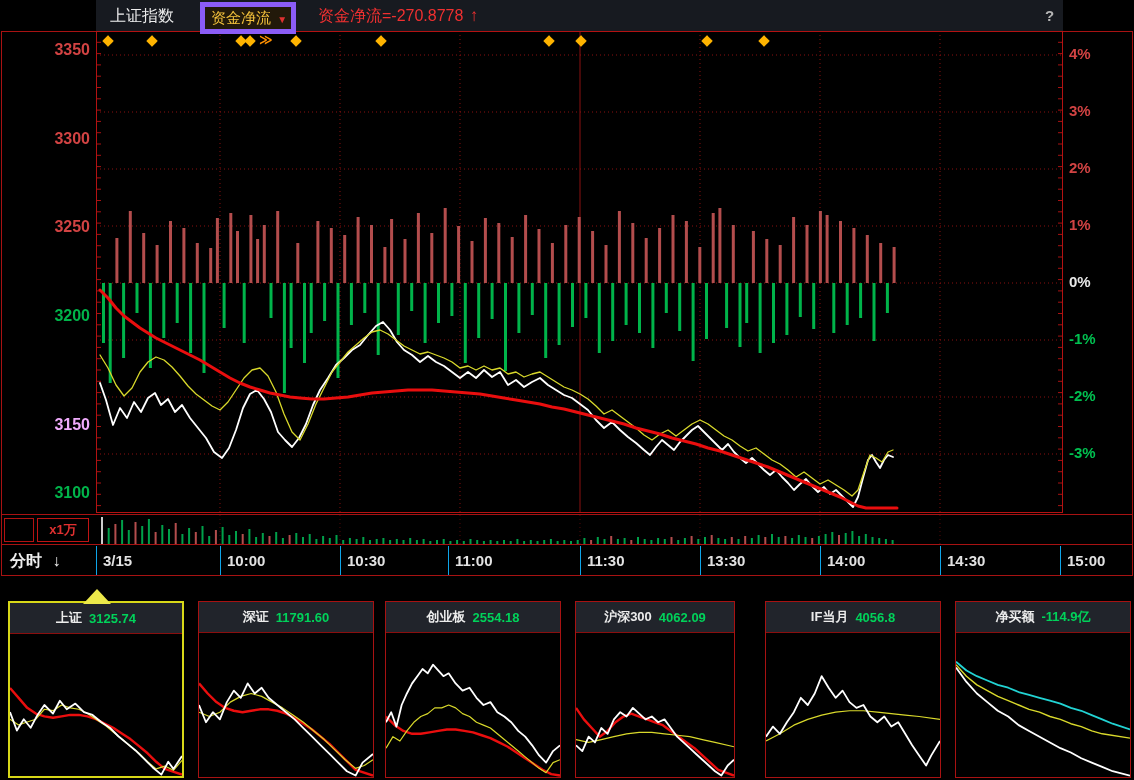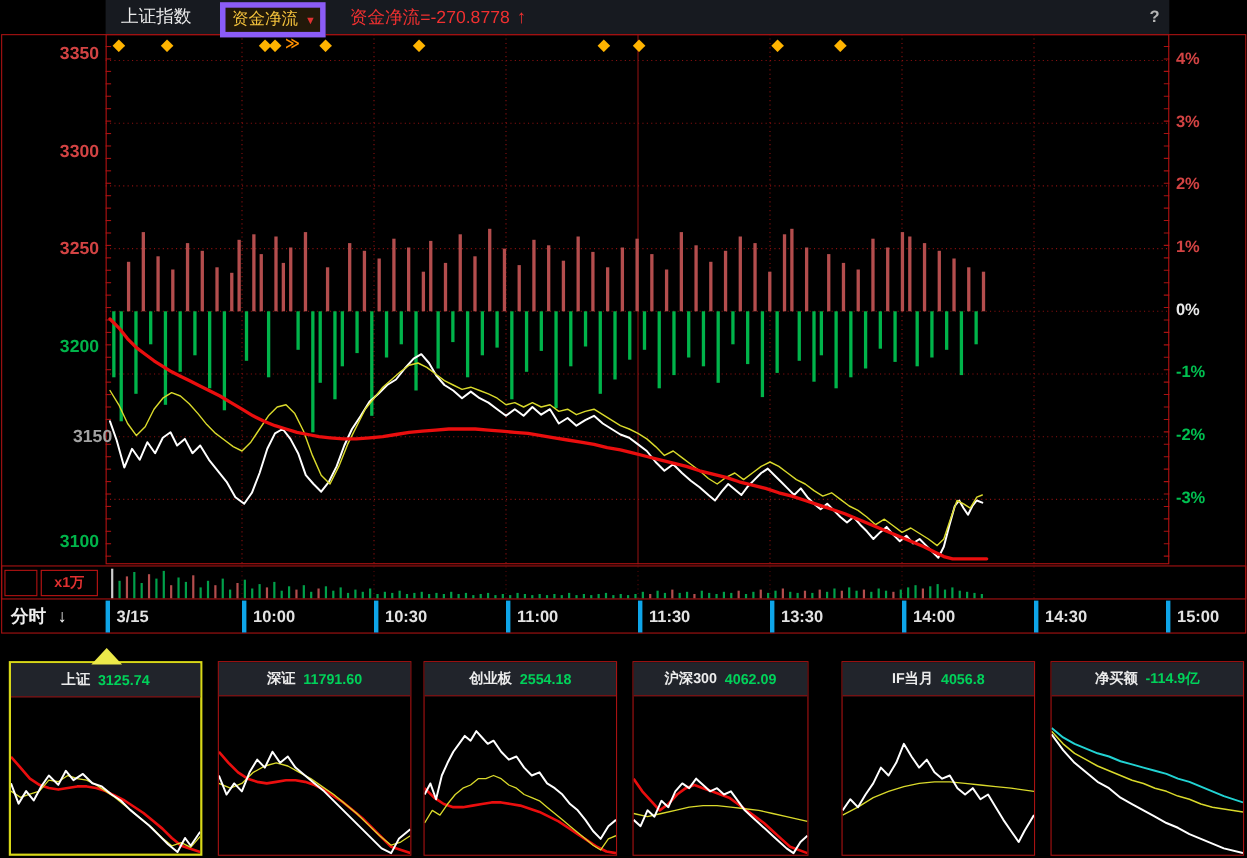--- a/index.html
+++ b/index.html
@@ -17,21 +17,21 @@
   #idx-name{position:absolute;left:14px;top:0;line-height:31px;color:#ececec;font-size:16px;font-family:Liberation Serif, serif;}
   #dropdown{position:absolute;left:104px;top:2px;height:22px;line-height:22px;border:5px solid #8b5cf6;
             padding:0 4px 0 6px;color:#f5c33c;font-size:15px;cursor:pointer;background:#22190a;}
   #dropdown .dd-arrow{color:#e03131;font-size:10px;margin-left:2px;}
   #flow-readout{position:absolute;left:222px;top:0;line-height:31px;color:#f03030;font-size:16px;}
   #flow-readout .up-arrow{font-size:17px;font-weight:bold;margin-left:2px;}
   #help{position:absolute;left:949px;top:0;line-height:31px;color:#b5b5b5;font-size:15px;font-weight:bold;cursor:pointer;}
   #labels{position:absolute;left:0;top:0;z-index:3;}
   .al{position:absolute;left:0;width:90px;text-align:right;font:bold 16px "Liberation Sans","DejaVu Sans",sans-serif;}
   .ar{position:absolute;left:1069px;width:62px;text-align:left;font:bold 15px "Liberation Sans","DejaVu Sans",sans-serif;}
-  .tcell{position:absolute;top:546px;height:29px;border-left:4px solid #0ea5e9;box-sizing:border-box;
+  .tcell{position:absolute;top:546px;height:29px;border-left:1px solid #0ea5e9;box-sizing:border-box;
          color:#e2e2e2;font:bold 15px/29px "Liberation Sans","DejaVu Sans",sans-serif;padding-left:6px;z-index:3;}
   #mode-cell{position:absolute;left:2px;top:546px;width:94px;height:29px;color:#f0f0f0;
              font:bold 16px/29px "Liberation Sans","DejaVu Sans",sans-serif;padding-left:8px;box-sizing:border-box;z-index:3;}
   #mode-cell .mode-arrow{margin-left:6px;font-weight:bold;}
   .panel{position:absolute;top:601px;width:176px;height:177px;border:1px solid #a81212;background:#000;
          box-sizing:border-box;display:flex;flex-direction:column;z-index:3;cursor:pointer;}
   .panel.selected{border:2px solid #d8d818;}
   .phead{height:30px;min-height:30px;background:#21242b;border-bottom:1px solid #8a0e0e;display:flex;
          align-items:center;justify-content:center;gap:7px;font-size:13px;font-weight:bold;}
   .pname{color:#ececec;}
@@ -428,36 +428,36 @@
   <div id="mode-cell">
     <span>分时</span>
     <span class="mode-arrow">↓</span>
   </div>
 
   <div id="labels">
       <span class="al" style="top: 41px; color: rgb(210, 67, 67);">3350</span>
       <span class="al" style="top: 130px; color: rgb(210, 67, 67);">3300</span>
       <span class="al" style="top: 218px; color: rgb(210, 67, 67);">3250</span>
       <span class="al" style="top: 307px; color: rgb(0, 180, 74);">3200</span>
-      <span class="al" style="top: 389px; color: #a3a3a3; margin-left: 12px;">3150</span>
+      <span class="al" style="top: 416px; color: #f0abfc;">3150</span>
       <span class="al" style="top: 484px; color: rgb(0, 180, 74);">3100</span>
       <span class="ar" style="top: 45px; color: rgb(210, 67, 67);">4%</span>
       <span class="ar" style="top: 102px; color: rgb(210, 67, 67);">3%</span>
       <span class="ar" style="top: 159px; color: rgb(210, 67, 67);">2%</span>
       <span class="ar" style="top: 216px; color: rgb(210, 67, 67);">1%</span>
       <span class="ar" style="top: 273px; color: rgb(232, 232, 232);">0%</span>
       <span class="ar" style="top: 330px; color: rgb(0, 192, 80);">-1%</span>
       <span class="ar" style="top: 387px; color: rgb(0, 192, 80);">-2%</span>
       <span class="ar" style="top: 444px; color: rgb(0, 192, 80);">-3%</span>
     </div>
   <div id="time-row">
       <div class="tcell" style="left: 96px; width: 124px;">3/15</div>
       <div class="tcell" style="left: 220px; width: 120px;">10:00</div>
       <div class="tcell" style="left: 340px; width: 120px;">10:30</div>
-      <div class="tcell" style="left: 460px; width: 120px;">11:00</div>
+      <div class="tcell" style="left: 448px; width: 120px;">11:00</div>
       <div class="tcell" style="left: 580px; width: 120px;">11:30</div>
       <div class="tcell" style="left: 700px; width: 120px;">13:30</div>
       <div class="tcell" style="left: 820px; width: 120px;">14:00</div>
       <div class="tcell" style="left: 940px; width: 120px;">14:30</div>
       <div class="tcell" style="left: 1060px; width: 77px;">15:00</div>
     </div>
   <div id="sel-triangle"></div>
   <div id="mini-row">
       <div class="panel selected" style="left: 8px; width: 176px;">
         <div class="phead">

